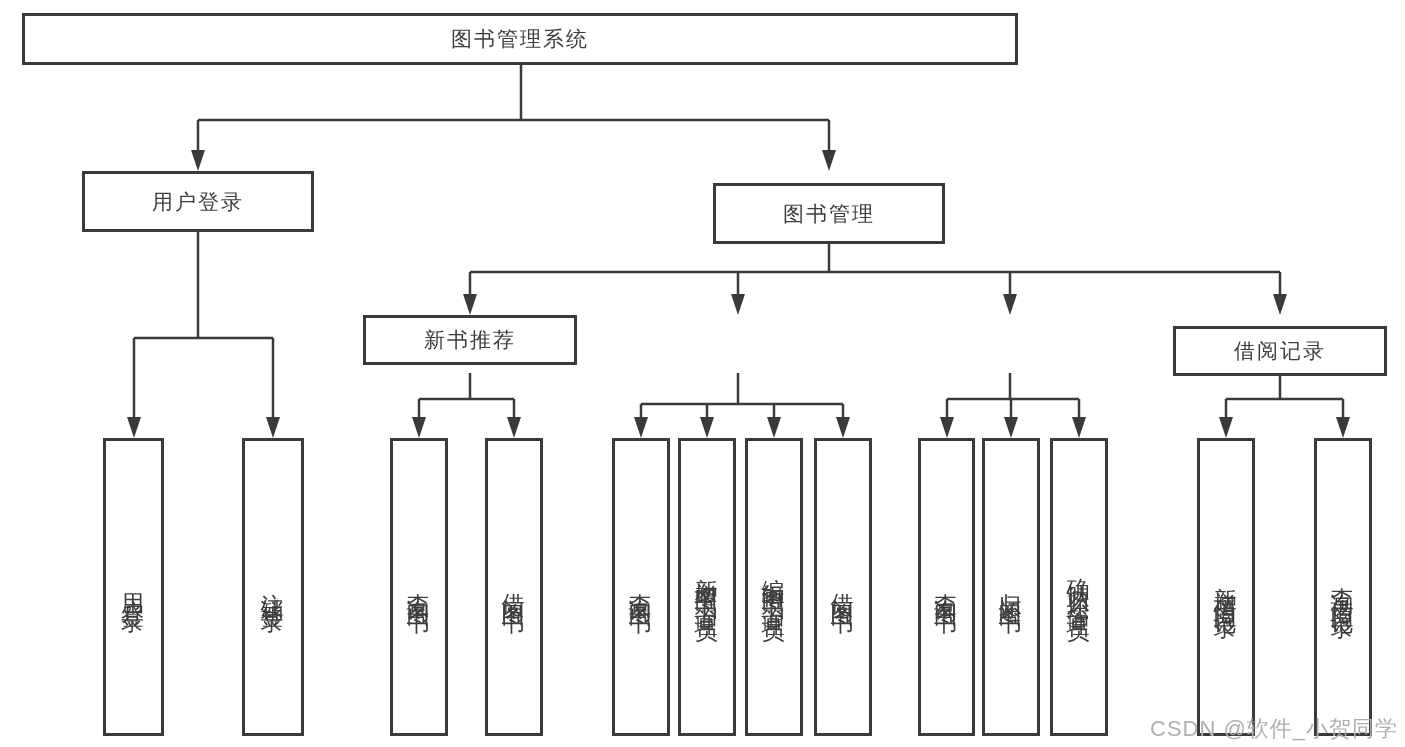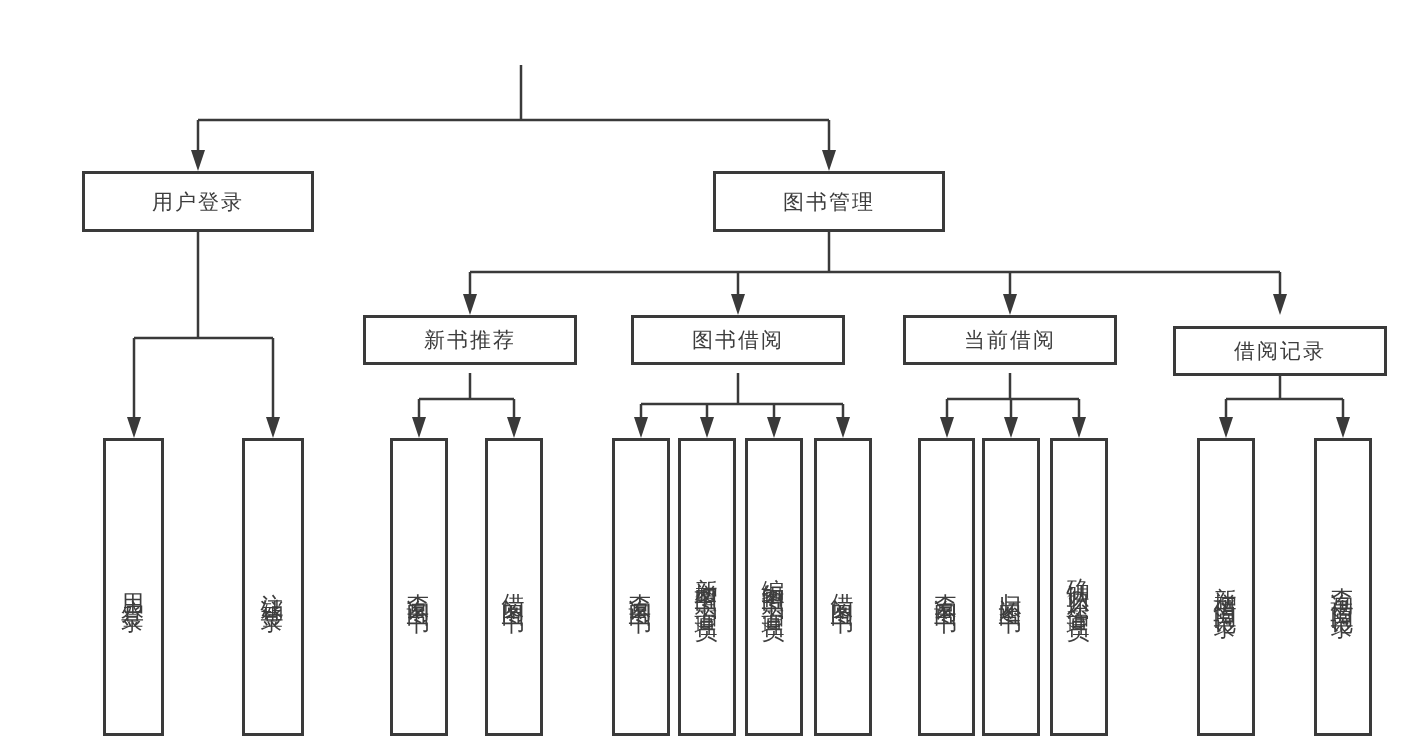--- a/index.html
+++ b/index.html
@@ -124,27 +124,26 @@
       <polygon points="767,417 781,417 774,438"></polygon>
       <polygon points="836,417 850,417 843,438"></polygon>
       <polygon points="940,417 954,417 947,438"></polygon>
       <polygon points="1004,417 1018,417 1011,438"></polygon>
       <polygon points="1072,417 1086,417 1079,438"></polygon>
       <polygon points="1219,417 1233,417 1226,438"></polygon>
       <polygon points="1336,417 1350,417 1343,438"></polygon>
     </g>
   </svg>
 
+  <div class="node root h">图书管理系统</div>
 
   <div class="node l2 h" style="left:82px;">用户登录</div>
-  <div class="node l2 h" style="left:713px;">图书管理</div>
+  <div class="node l2 h" style="left:713px;margin-top:12px;">图书管理</div>
 
   <div class="node l3 h" style="left:363px;">新书推荐</div>
-  <div class="node l3 h" style="left:631px;">图书借阅</div>
-  <div class="node l3 h" style="left:903px;">当前借阅</div>
   <div class="node l3 h" style="left:1173px;margin-top:11px;">借阅记录</div>
 
   <div class="node leaf" style="left:103px;width:61px;">
     <span class="leaf-text">用户登录</span>
   </div>
   <div class="node leaf" style="left:242px;width:62px;">
     <span class="leaf-text">注销登录</span>
   </div>
 
   <div class="node leaf" style="left:390px;">
@@ -177,14 +176,15 @@
     <span class="leaf-text">确认归还（管理员）</span>
   </div>
 
   <div class="node leaf" style="left:1197px;">
     <span class="leaf-text">新增借阅记录</span>
   </div>
   <div class="node leaf" style="left:1314px;">
     <span class="leaf-text">查询借阅记录</span>
   </div>
 
+  <div class="watermark">CSDN @软件_小贺同学</div>
 
 </div>
 
 </body></html>

